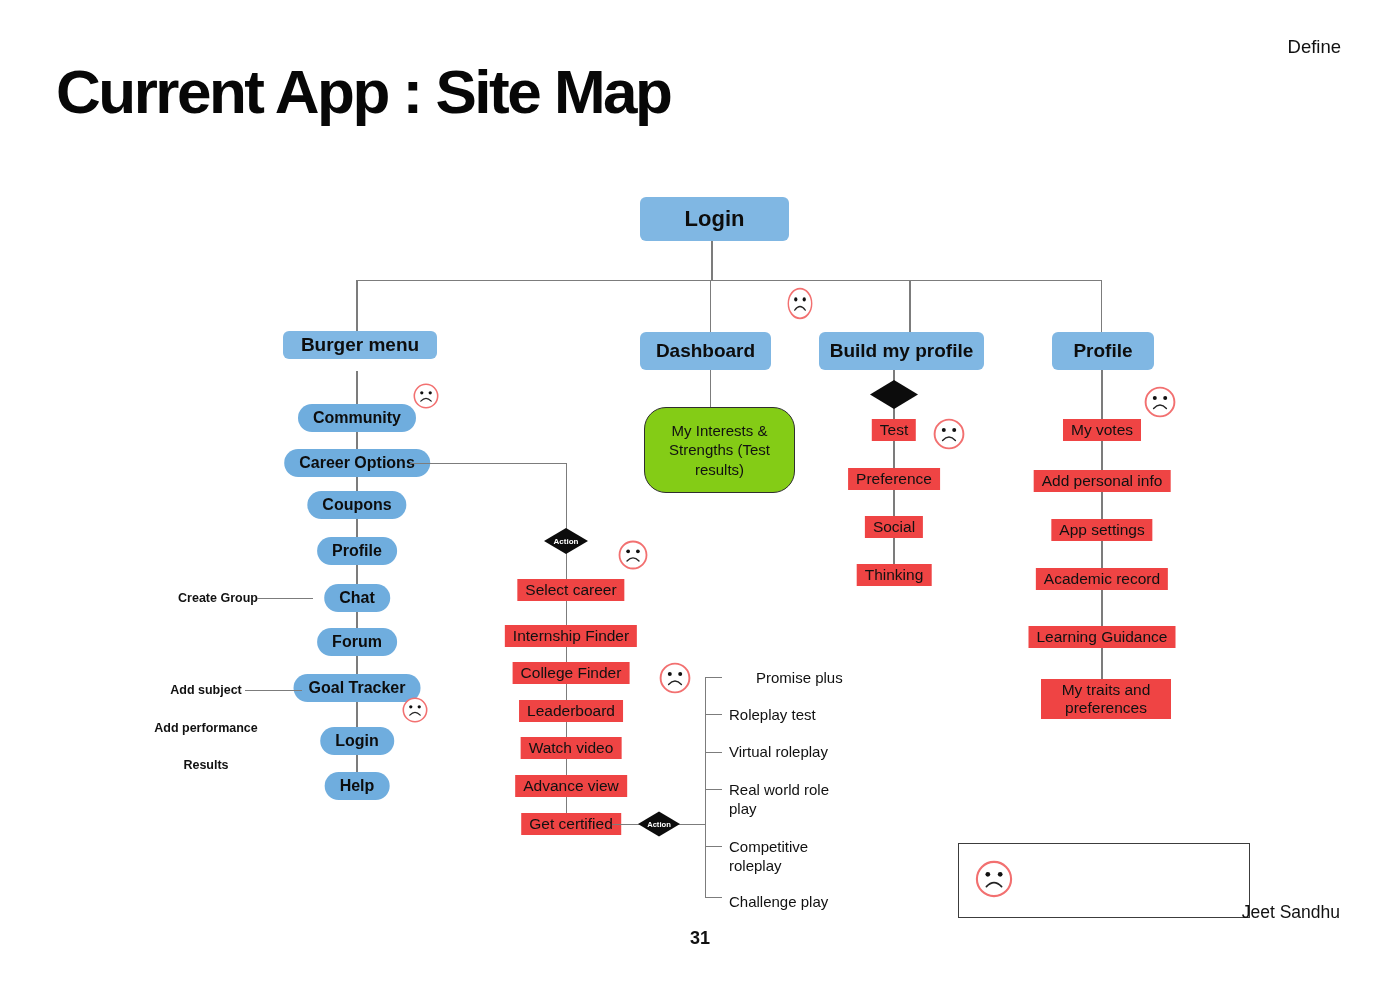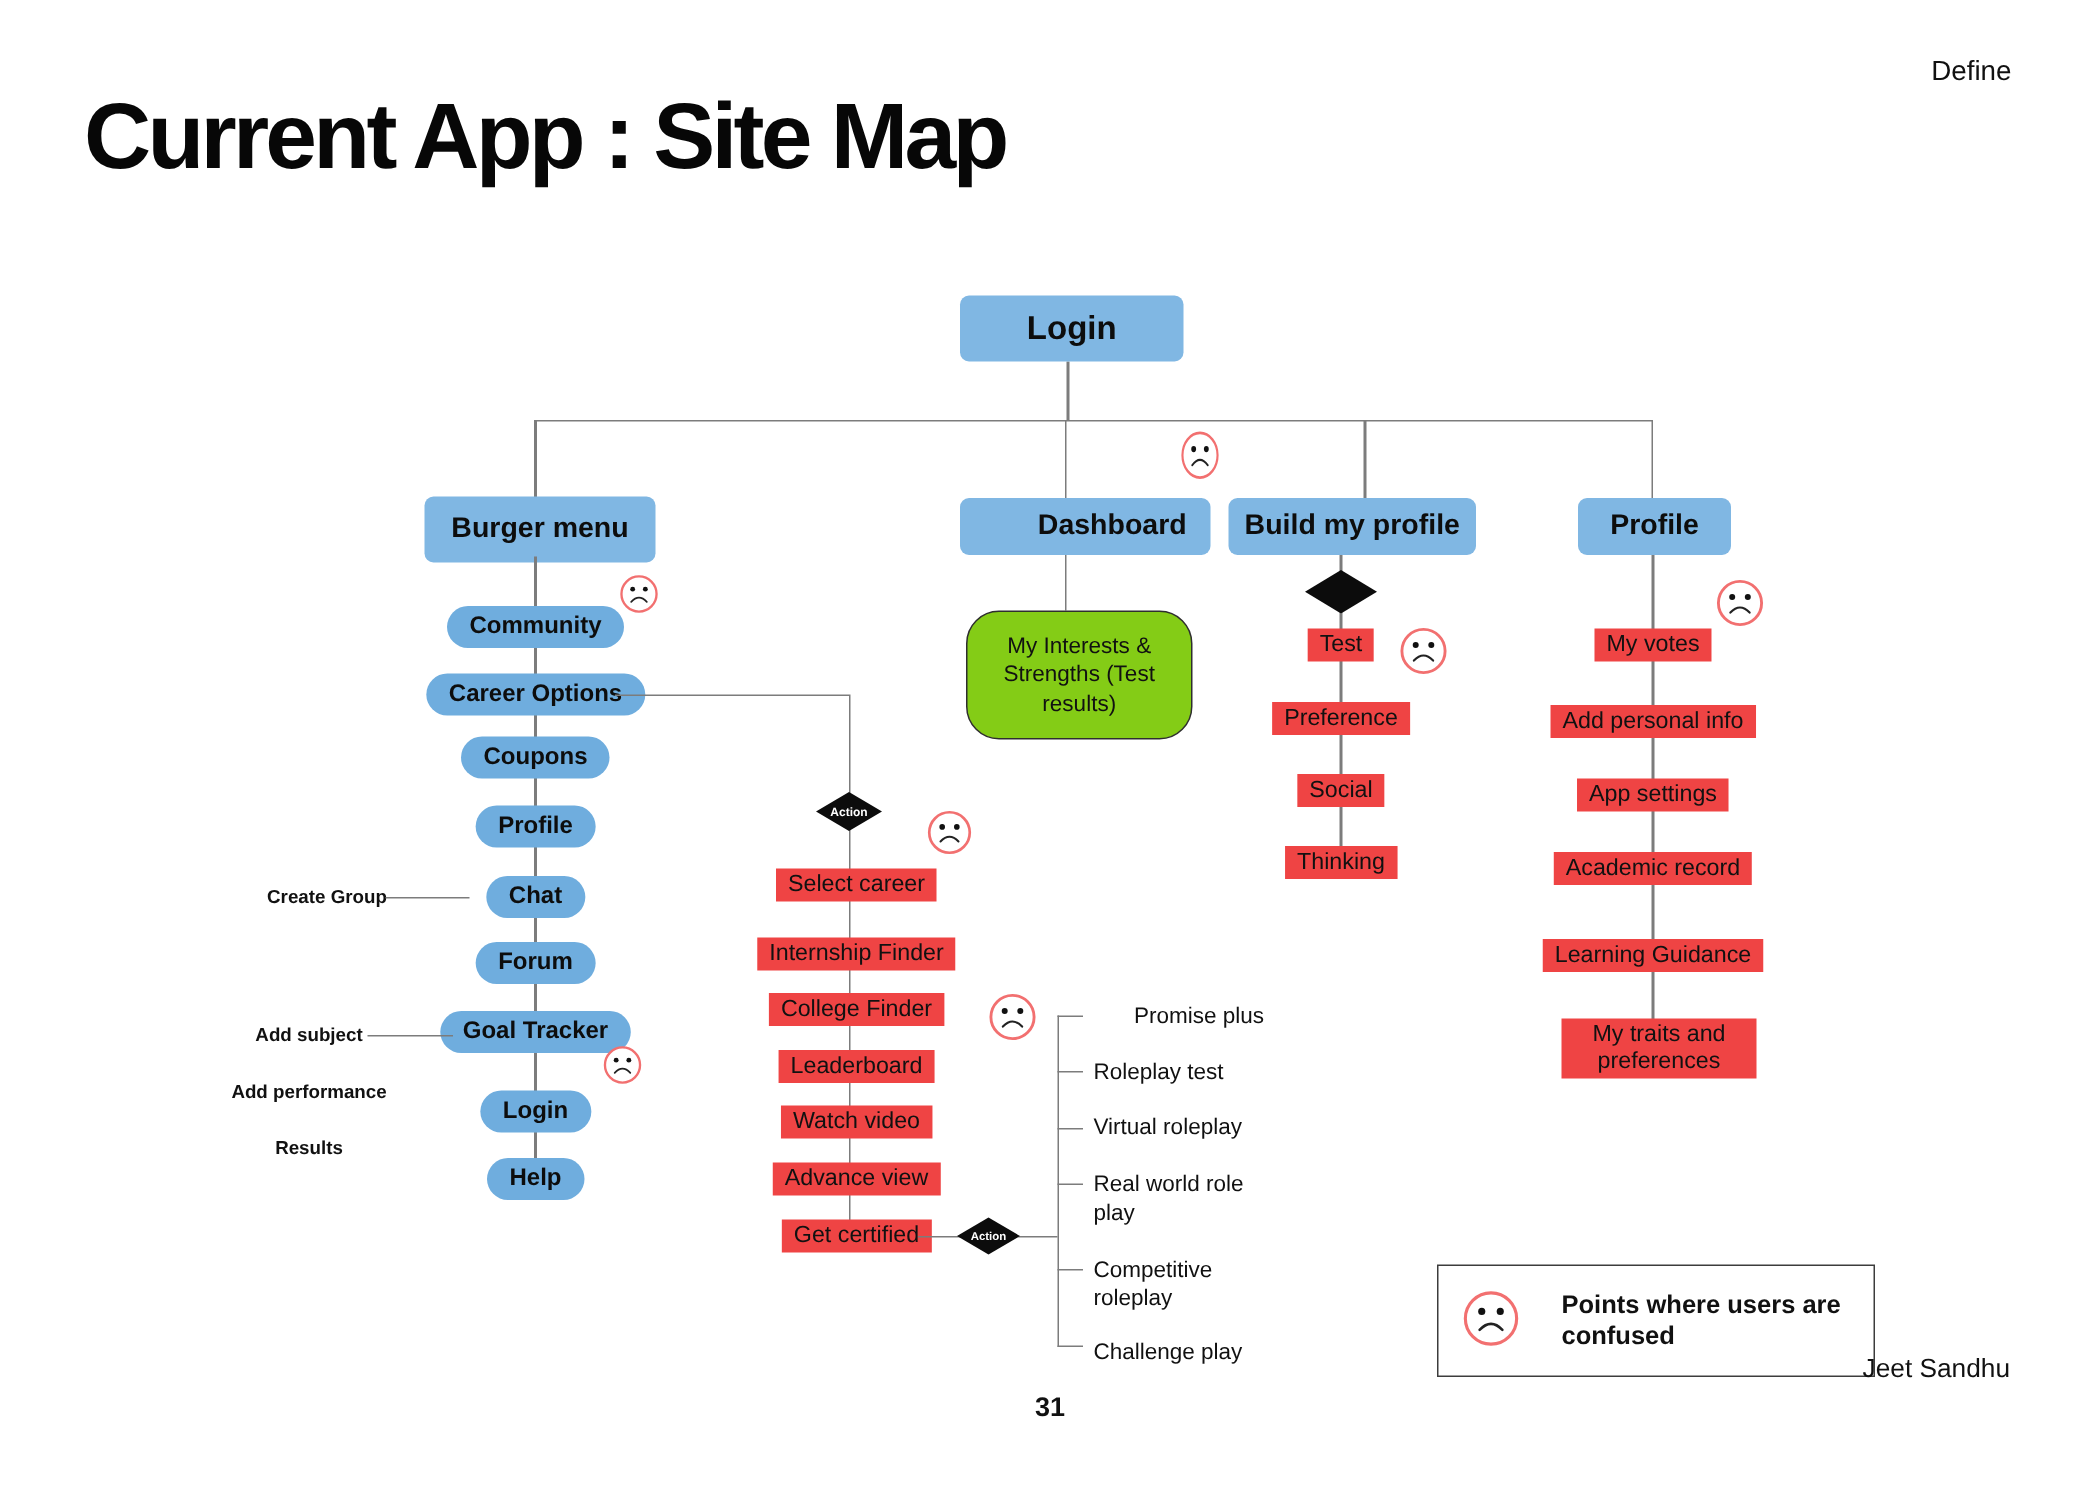--- a/index.html
+++ b/index.html
@@ -38,22 +38,22 @@
 <div class="title">Current App : Site Map</div>
 
 <div class="vline" style="left:711px;top:241px;width:1.5px;height:39px;"></div>
 <div class="hline" style="left:356px;top:279.5px;width:746px;height:1.5px;"></div>
 <div class="vline" style="left:356px;top:280px;width:1.5px;height:52px;"></div>
 <div class="vline" style="left:709.5px;top:280px;width:1.5px;height:52px;"></div>
 <div class="vline" style="left:909px;top:280px;width:1.5px;height:52px;"></div>
 <div class="vline" style="left:1100.5px;top:280px;width:1.5px;height:52px;"></div>
 
 <div class="box" style="left:640px;top:197px;width:149px;height:44px;font-size:22px;">Login</div>
-<div class="box" style="left:283px;top:331px;width:154px;height:44px;font-size:19px;">Burger menu</div>
-<div class="box" style="left:640px;top:332px;width:131px;height:38px;font-size:19px;padding-left:36px;">Dashboard</div>
+<div class="box" style="left:283px;top:331px;width:154px;height:28px;font-size:19px;">Burger menu</div>
+<div class="box" style="left:640px;top:332px;width:131px;height:38px;font-size:19px;">Dashboard</div>
 <div class="box" style="left:819px;top:332px;width:165px;height:38px;font-size:19px;">Build my profile</div>
 <div class="box" style="left:1052px;top:332px;width:102px;height:38px;font-size:19px;">Profile</div>
 
 <div class="vline" style="left:356.25px;top:371px;width:1.5px;height:404px;"></div>
 <div class="pill" style="left:357px;top:404px;">Community</div>
 <div class="pill" style="left:357px;top:449px;">Career Options</div>
 <div class="pill" style="left:357px;top:491px;">Coupons</div>
 <div class="pill" style="left:357px;top:537px;">Profile</div>
 <div class="pill" style="left:357px;top:584px;">Chat</div>
 <div class="pill" style="left:357px;top:628px;">Forum</div>
@@ -164,17 +164,16 @@
     <path d="M12 28 Q20 19.5 28 28" fill="none" stroke="#222" stroke-width="1.8" stroke-linecap="round"></path>
 </svg>
 
 <div class="legendbox">
   <svg class="face" style="left:16px;top:16px;" width="38" height="38" viewBox="0 0 40 40">
     <circle cx="20" cy="20" r="18" fill="#fff" stroke="#f27070" stroke-width="2.2"></circle>
       <circle cx="13.5" cy="15" r="2.5" fill="#111"></circle>
       <circle cx="26.5" cy="15" r="2.5" fill="#111"></circle>
       <path d="M12 28 Q20 19.5 28 28" fill="none" stroke="#222" stroke-width="1.8" stroke-linecap="round"></path>
   </svg>
-  <div class="legendtext">Points where users are confused</div>
 </div>
 
 <div class="pagenum">31</div>
 <div class="author">Jeet Sandhu</div>
 
 </body></html>

